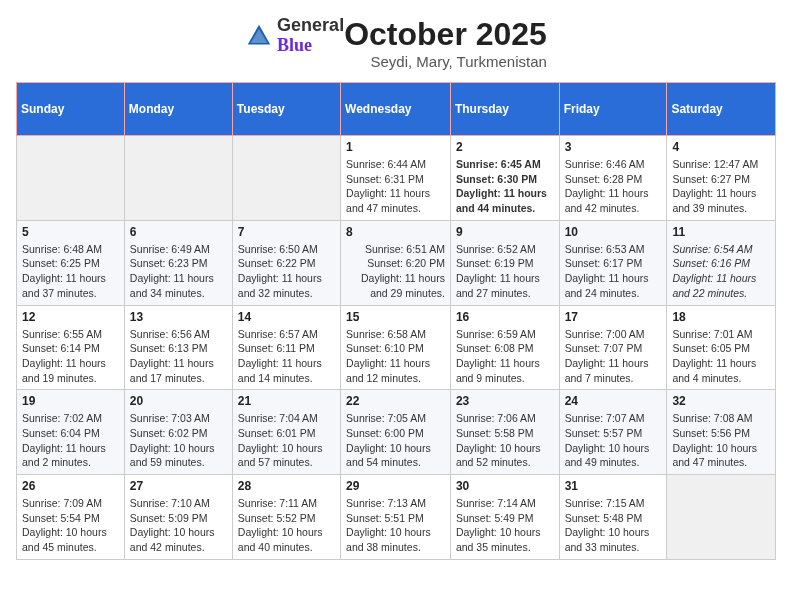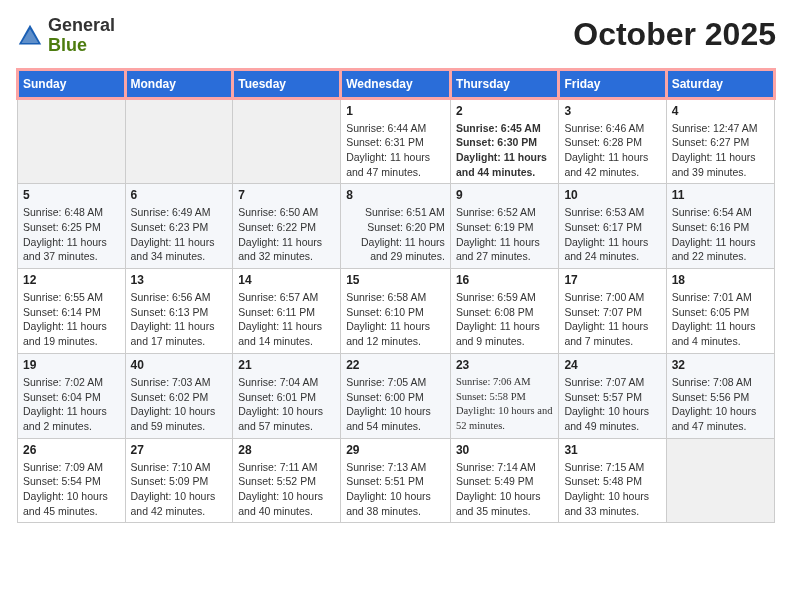--- a/index.html
+++ b/index.html
@@ -5,36 +5,36 @@
     * { box-sizing: border-box; margin: 0; padding: 0; }
     body {
       font-family: Arial, sans-serif;
       background: #fff;
       width: 792px;
       min-height: 612px;
       padding: 16px;
     }
     .header {
       display: flex;
-      justify-content: space-between;
+      justify-content: center;
       align-items: flex-start;
       margin-bottom: 12px;
     }
     .logo {
       display: flex;
       align-items: center;
       gap: 4px;
     }
     .logo-text {
       font-size: 18px;
       font-weight: bold;
       line-height: 1.1;
     }
     .logo-general { color: #333; }
-    .logo-blue { color: #4d7c0f; }
+    .logo-blue { color: #6d28d9; font-family: Liberation Serif, serif; }
     .logo-icon {
       width: 28px;
       height: 28px;
     }
     .title-block {
       text-align: right;
     }
     .month-year {
       font-size: 32px;
       font-weight: bold;
@@ -45,25 +45,25 @@
       color: #555;
     }
     .calendar-table {
       width: 100%;
       border-collapse: collapse;
       font-size: 11px;
     }
     .calendar-table th {
       background: #2a6dd9;
       color: #fff;
-      padding: 6px 4px;
+      padding: 19px 4px;
       text-align: left;
       font-size: 12px;
       font-weight: bold;
-      border: 3px solid #fca5a5;
+      border: 1px solid #fca5a5;
     }
     .calendar-table td {
       vertical-align: top;
       padding: 4px 5px;
       border: 1px solid #ccc;
       background: #fff;
       height: 80px;
       width: 113px;
     }
     .calendar-table tr:nth-child(even) td {
@@ -93,20 +93,21 @@
       <polygon points="20,4 36,32 4,32" fill="#1a5fb4"></polygon>
       <polygon points="20,10 32,30 8,30" fill="#fff" opacity="0.3"></polygon>
     </svg>
     <div class="logo-text">
       <span class="logo-general">General</span><br>
       <span class="logo-blue">Blue</span>
     </div>
   </div>
   <div class="title-block">
     <div class="month-year">October 2025</div>
+    <div class="location">Seydi, Mary, Turkmenistan</div>
   </div>
 </div>
 
 <table class="calendar-table">
   <thead>
     <tr>
     <th>Sunday</th>
         <th>Monday</th>
         <th>Tuesday</th>
         <th>Wednesday</th>
@@ -177,21 +178,21 @@
 Daylight: 11 hours and 27 minutes.</div>
         </td>
         <td>
           <div class="day-number">10</div>
           <div class="day-info" style="white-space: pre-line;">Sunrise: 6:53 AM
 Sunset: 6:17 PM
 Daylight: 11 hours and 24 minutes.</div>
         </td>
         <td>
           <div class="day-number">11</div>
-          <div class="day-info" style="white-space: pre-line;">Sunrise: 6:54 AM
+          <div class="day-info" style="white-space: pre-line; font-style: italic;">Sunrise: 6:54 AM
 Sunset: 6:16 PM
 Daylight: 11 hours and 22 minutes.</div>
         </td>
       </tr>
       <tr>
         <td>
           <div class="day-number">12</div>
           <div class="day-info" style="white-space: pre-line;">Sunrise: 6:55 AM
 Sunset: 6:14 PM
 Daylight: 11 hours and 19 minutes.</div>
@@ -234,40 +235,40 @@
         </td>
       </tr>
       <tr>
         <td>
           <div class="day-number">19</div>
           <div class="day-info" style="white-space: pre-line;">Sunrise: 7:02 AM
 Sunset: 6:04 PM
 Daylight: 11 hours and 2 minutes.</div>
         </td>
         <td>
-          <div class="day-number">40</div>
+          <div class="day-number">20</div>
           <div class="day-info" style="white-space: pre-line;">Sunrise: 7:03 AM
 Sunset: 6:02 PM
 Daylight: 10 hours and 59 minutes.</div>
         </td>
         <td>
           <div class="day-number">21</div>
           <div class="day-info" style="white-space: pre-line;">Sunrise: 7:04 AM
 Sunset: 6:01 PM
 Daylight: 10 hours and 57 minutes.</div>
         </td>
         <td>
           <div class="day-number">22</div>
           <div class="day-info" style="white-space: pre-line;">Sunrise: 7:05 AM
 Sunset: 6:00 PM
 Daylight: 10 hours and 54 minutes.</div>
         </td>
         <td>
           <div class="day-number">23</div>
-          <div class="day-info" style="white-space: pre-line; font-family: Liberation Serif, serif;">Sunrise: 7:06 AM
+          <div class="day-info" style="white-space: pre-line;">Sunrise: 7:06 AM
 Sunset: 5:58 PM
 Daylight: 10 hours and 52 minutes.</div>
         </td>
         <td>
           <div class="day-number">24</div>
           <div class="day-info" style="white-space: pre-line;">Sunrise: 7:07 AM
 Sunset: 5:57 PM
 Daylight: 10 hours and 49 minutes.</div>
         </td>
         <td>

